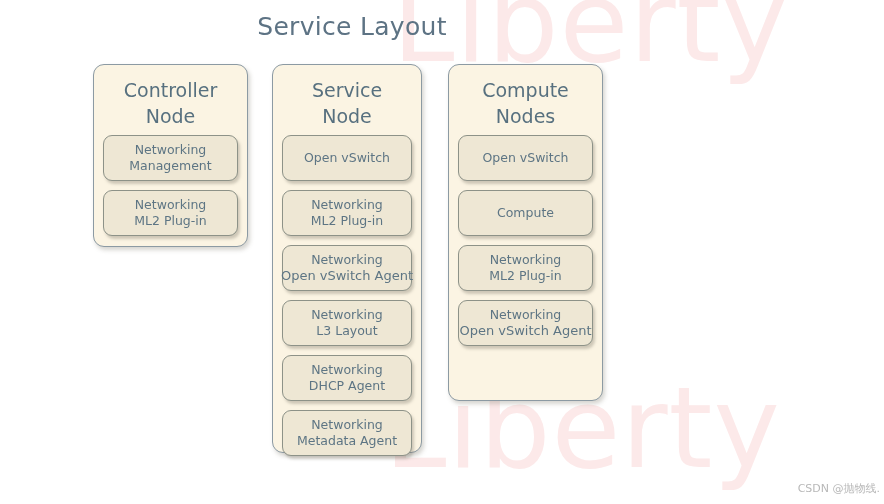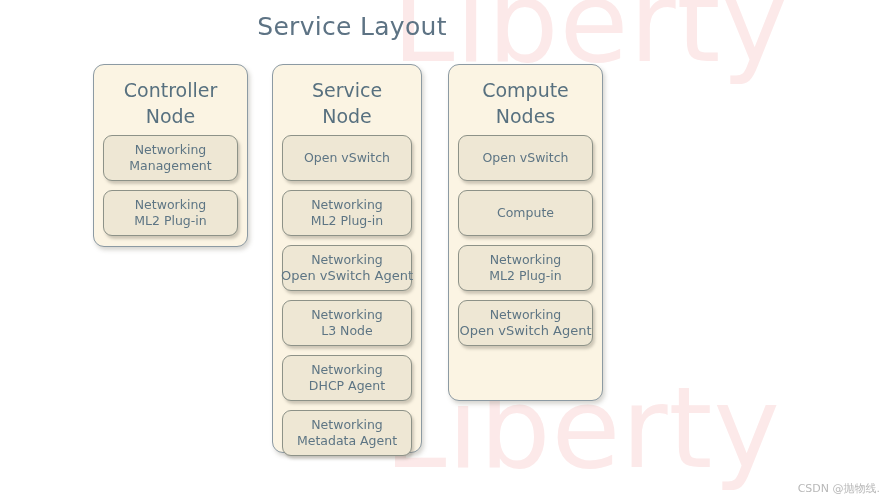--- a/index.html
+++ b/index.html
@@ -163,21 +163,21 @@
         <div class="service-box">
           <div class="service-line">Networking</div>
           <div class="service-line">ML2 Plug-in</div>
         </div>
         <div class="service-box">
           <div class="service-line">Networking</div>
           <div class="service-line small">Open vSwitch Agent</div>
         </div>
         <div class="service-box">
           <div class="service-line">Networking</div>
-          <div class="service-line">L3 Node</div>
+          <div class="service-line">L3 Layout</div>
         </div>
         <div class="service-box">
           <div class="service-line">Networking</div>
           <div class="service-line">DHCP Agent</div>
         </div>
         <div class="service-box">
           <div class="service-line">Networking</div>
           <div class="service-line">Metadata Agent</div>
         </div>
       </div>

